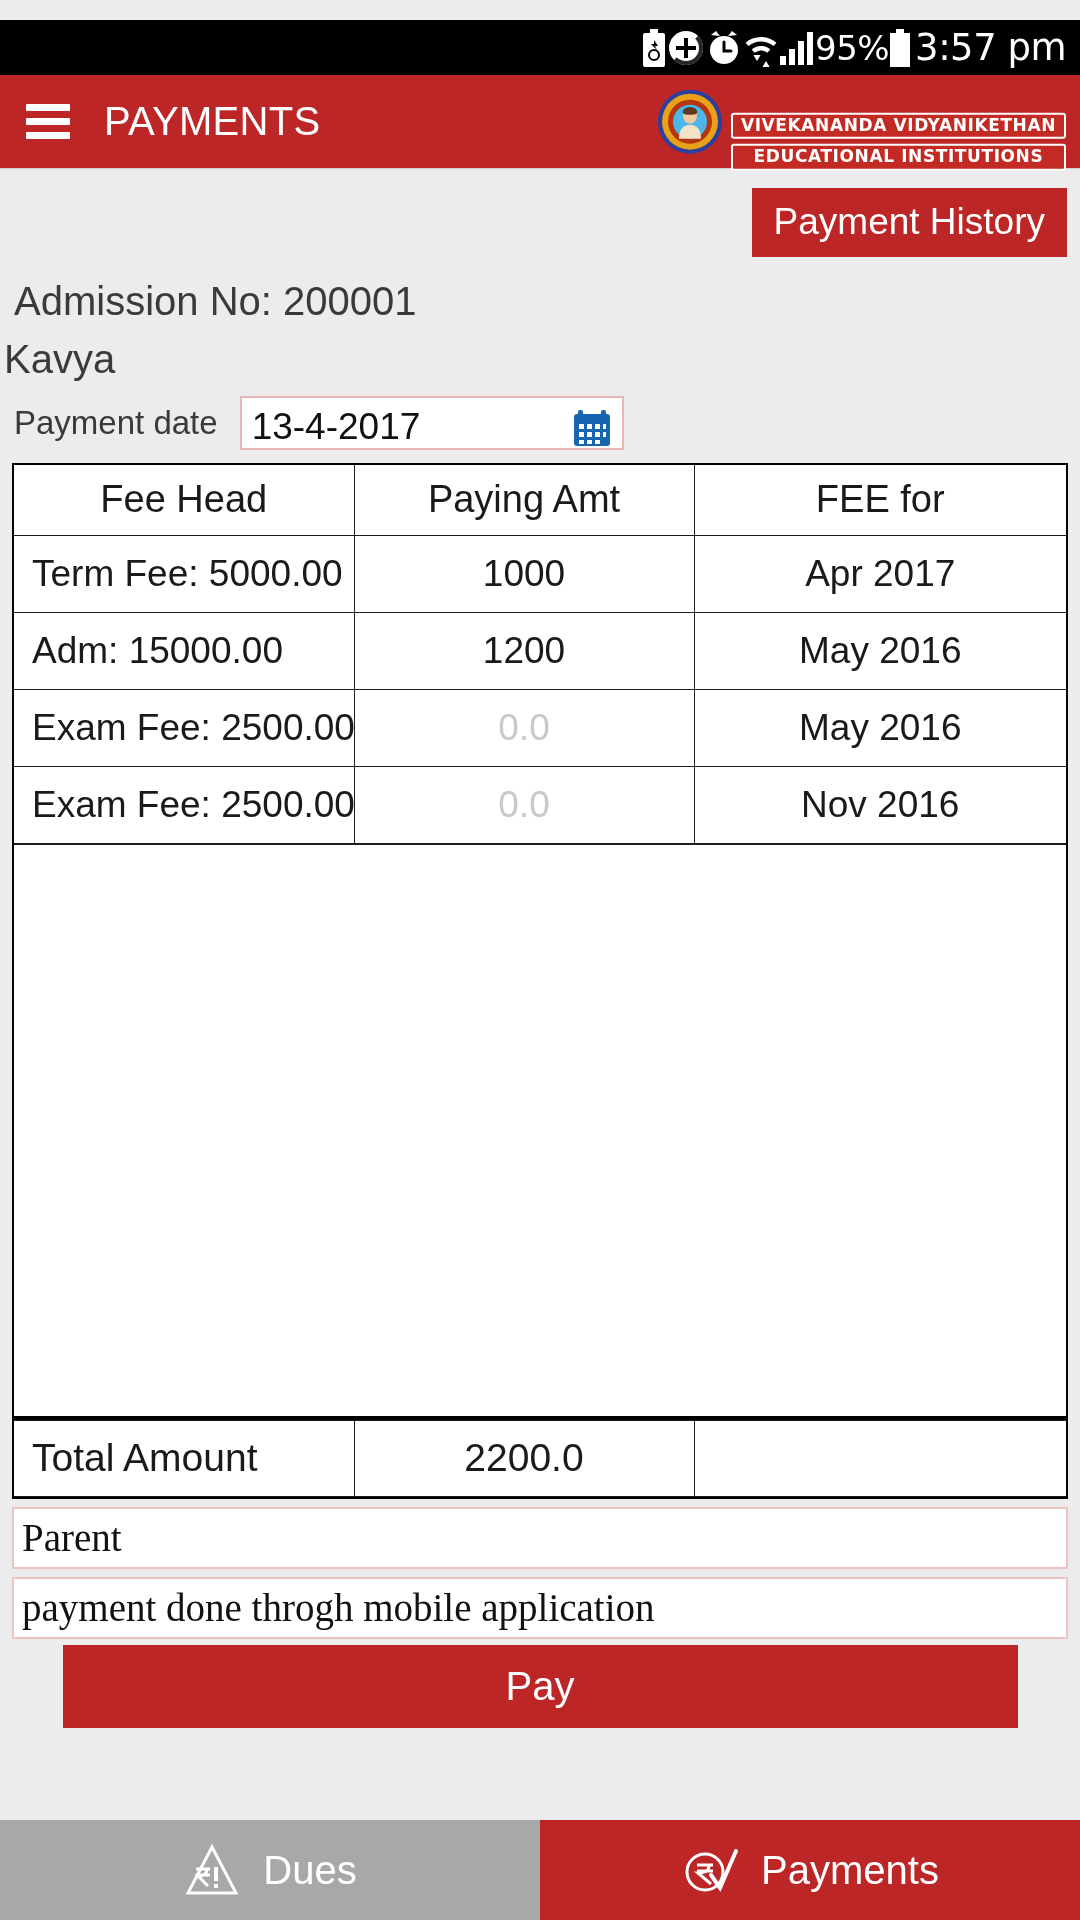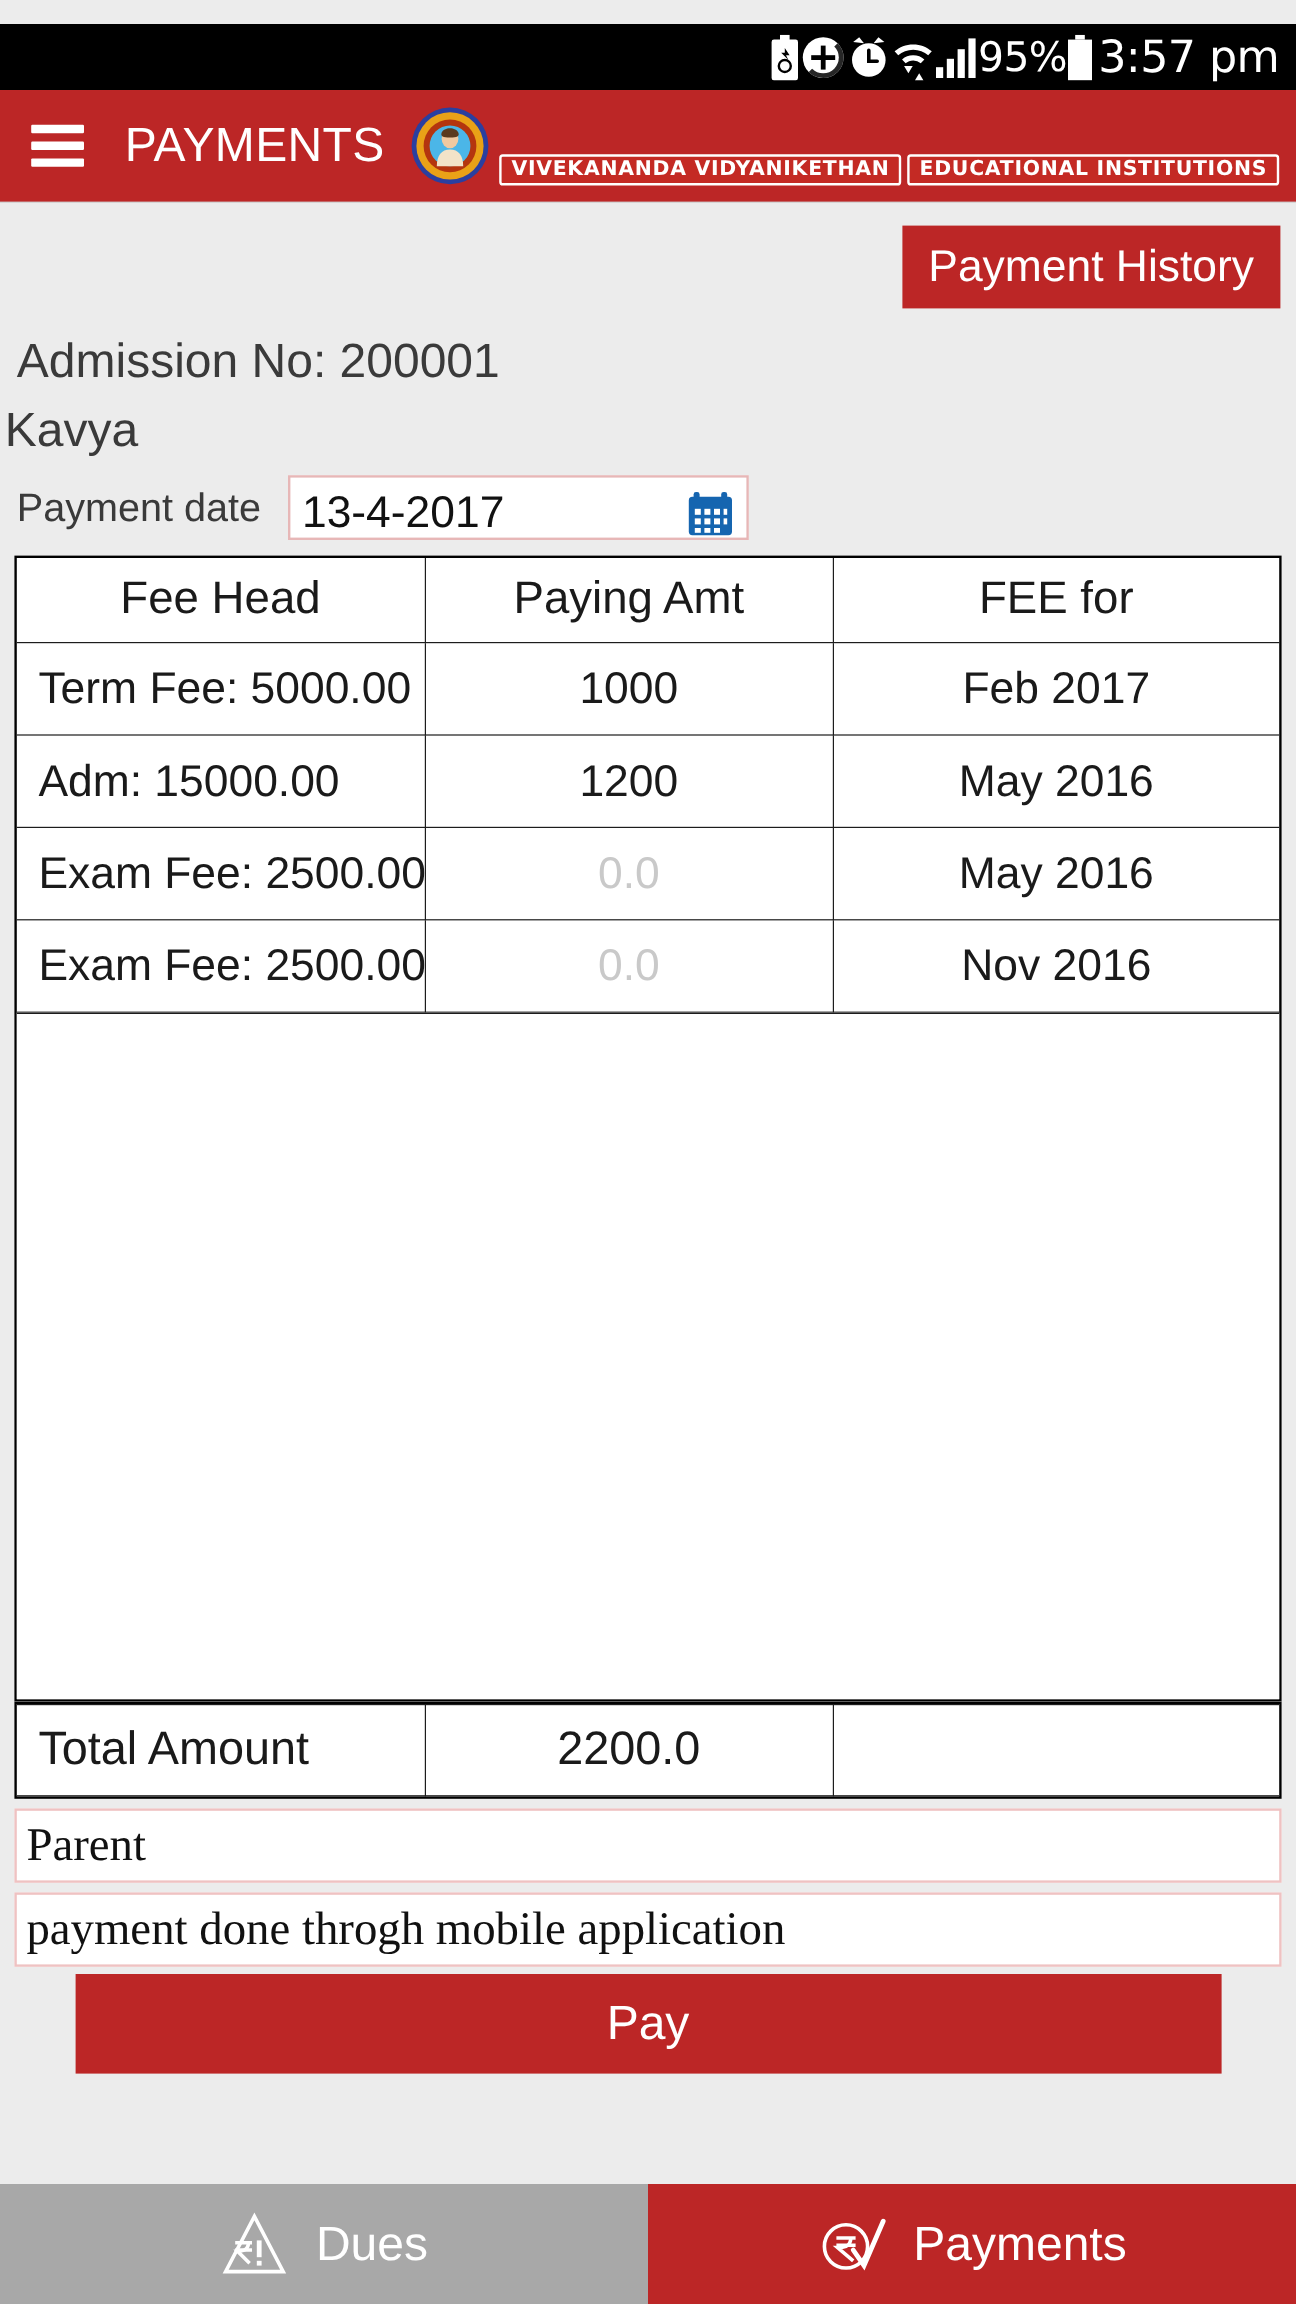--- a/index.html
+++ b/index.html
@@ -37,21 +37,21 @@
   .hamburger i { display:block; height:7px; background:#fff; border-radius:1px; }
   .appbar-title {
     color:#fff; font-size:40px; font-weight:400; margin-left:34px;
     letter-spacing:.3px;
   }
   .logo-wrap {
     position:absolute; right:14px; top:50%; transform:translateY(-50%);
     display:flex; align-items:center; gap:8px;
   }
   .logo-emblem { width:66px; height:66px; position:relative; }
-  .logo-lines { display:flex; gap:5px;margin-top:40px; }
+  .logo-lines { display:flex; flex-direction:column; gap:5px;margin-top:40px; }
   .logo-line {
     border:2px solid #fff; background:#c42a24; color:#fff;
     font-family:"DejaVu Sans", sans-serif;
     font-weight:bold; font-size:17px; letter-spacing:.6px;
     padding:2px 8px 3px; border-radius:3px; line-height:1.05;
     text-align:center; white-space:nowrap;
   }
 
   
   .content { flex:1 1 auto; background:#ececec; display:flex; flex-direction:column; }
@@ -252,21 +252,21 @@
           <tr>
             <th class="c1">Fee Head</th>
             <th class="c2">Paying Amt</th>
             <th>FEE for</th>
           </tr>
         </thead>
         <tbody>
           <tr>
             <td class="c1">Term Fee: 5000.00</td>
             <td class="c2">1000</td>
-            <td>Feb 2017</td>
+            <td>Apr 2017</td>
           </tr>
           <tr>
             <td class="c1">Adm: 15000.00</td>
             <td class="c2">1200</td>
             <td>May 2016</td>
           </tr>
           <tr>
             <td class="c1">Exam Fee: 2500.00</td>
             <td class="c2 empty-val">0.0</td>
             <td>May 2016</td>

